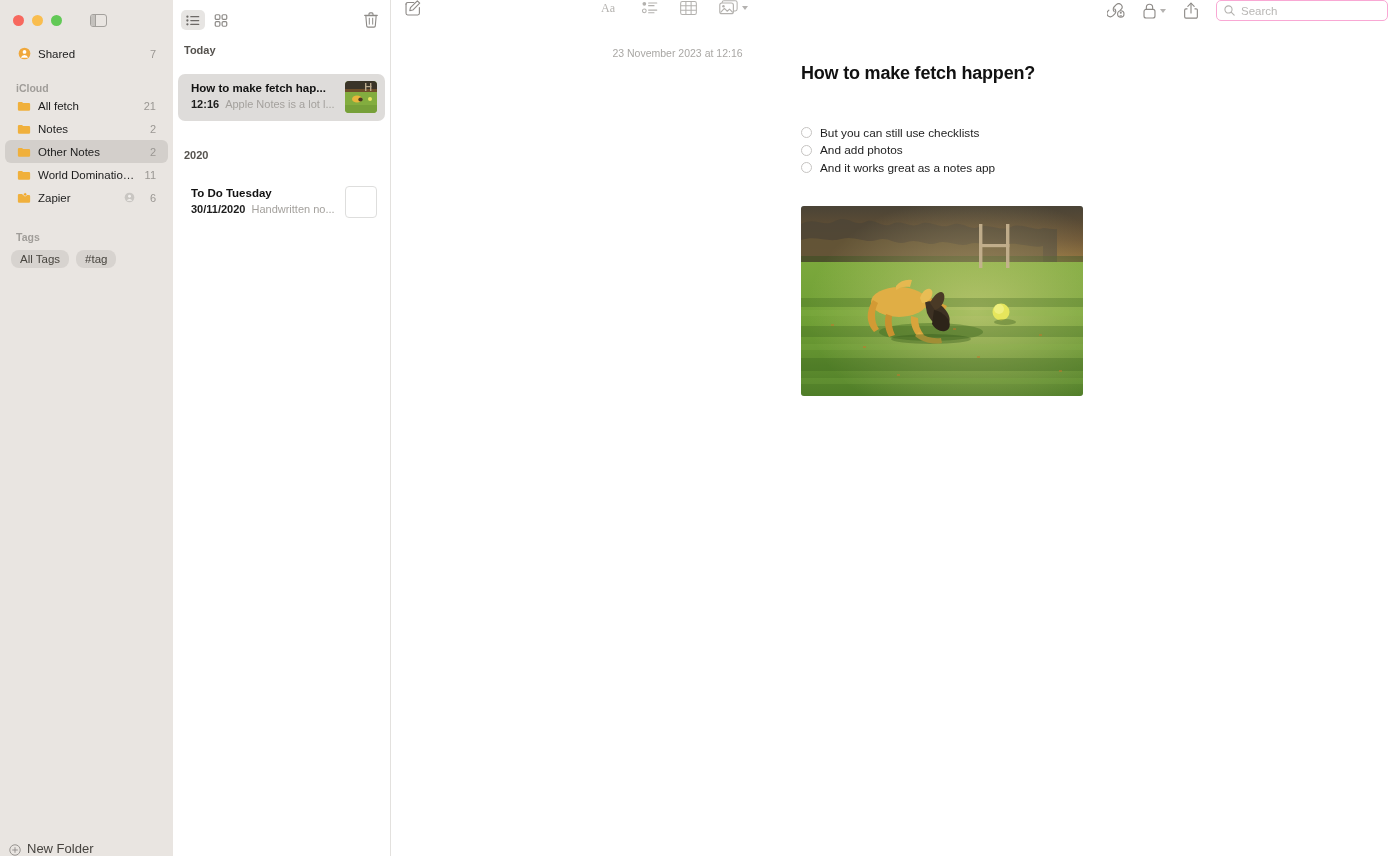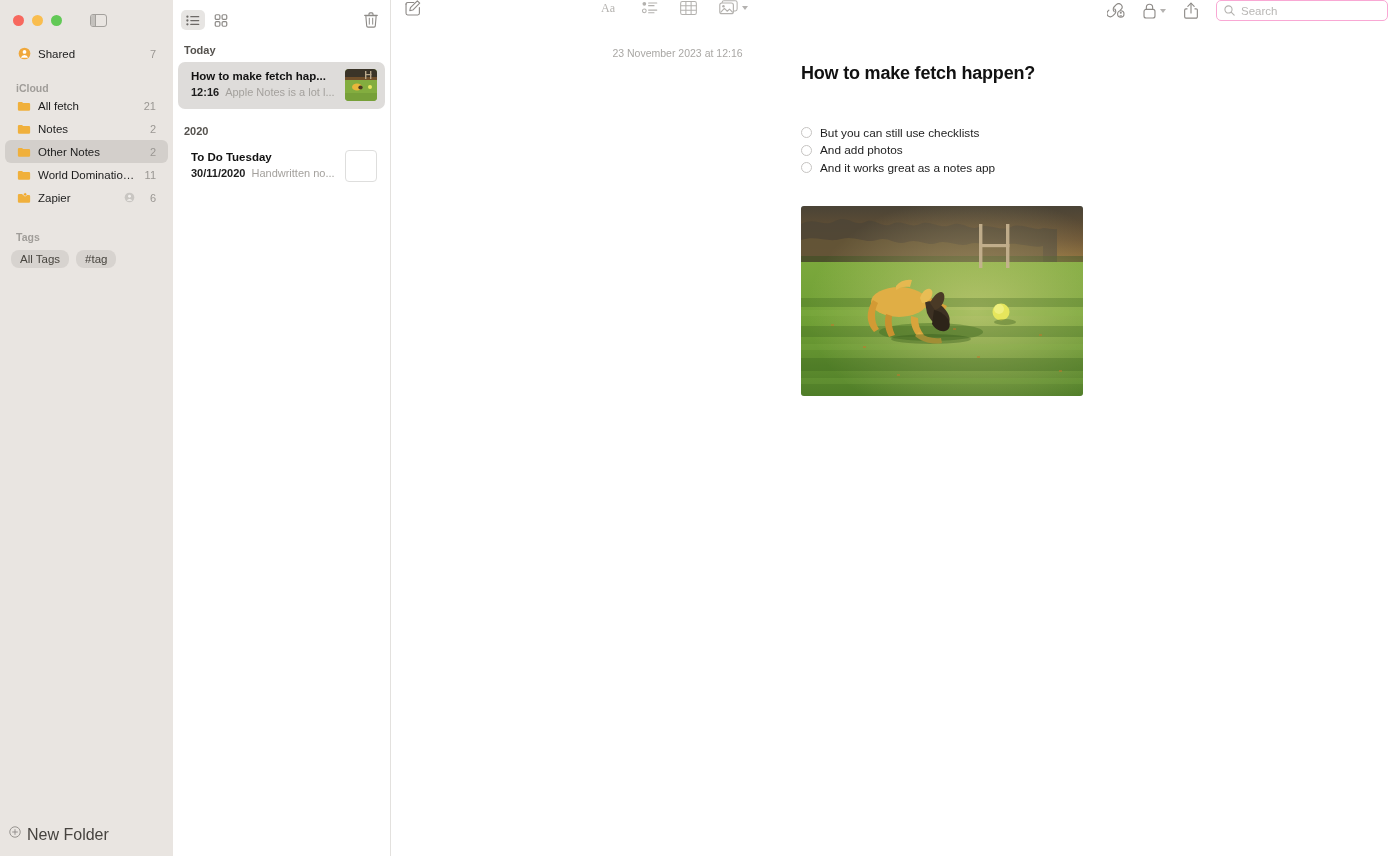--- a/index.html
+++ b/index.html
@@ -52,22 +52,22 @@
   .shared-block { margin-top: 2px; }
   .icloud-block { margin-top: 9px; }
   .tags-block { margin-top: 14px; }
   .tag-chips { display: flex; gap: 7px; padding: 7px 0 0 11px; }
   .chip {
     background: #d7d3cf; color: #48453f; font-size: 11.5px;
     padding: 3px 9px; border-radius: 8px; cursor: default;
   }
   .newfolder {
     position: absolute; bottom: 0; left: 0; width: 173px; height: 30px;
-    display: flex; align-items: flex-start; padding-left: 9px;
-    font-size: 16px; color: #46433f; cursor: default;
+    display: flex; align-items: flex-end; padding-left: 9px;
+    font-size: 13px; color: #46433f; cursor: default;
   }
   .newfolder .plus { margin-right: 6px; display: flex; }
 
   
   .noteslist {
     width: 218px; flex: 0 0 218px; height: 856px; background: #fff;
     border-right: 1px solid #e3e1de; position: relative;
   }
   .nl-toolbar { height: 40px; display: flex; align-items: center; padding: 0 12px 0 8px; }
   .viewtoggle { display: flex; gap: 4px; }
@@ -77,21 +77,21 @@
   }
   .vt-btn.active { background: #e7e5e3; }
   .nl-trash { margin-left: auto; cursor: pointer; display:flex; }
 
   .nl-section {
     font-size: 11px; color: #55524e; font-weight: 700;
     padding: 4px 0 6px 11px;
   }
   .nl-section.spaced { padding-top: 16px; }
   .note-item {
-    margin: 0 5px; border-radius: 7px; padding: 7px 8px 8px 13px;
+    margin: 12px 5px; border-radius: 7px; padding: 7px 8px 8px 13px;
     display: flex; align-items: flex-start; cursor: pointer;
   }
   .note-item.selected { background: #dedcda; }
   .note-txt { flex: 1 1 auto; min-width: 0; }
   .note-title {
     font-size: 11.5px; font-weight: 700; color: #111;
     white-space: nowrap; overflow: hidden; text-overflow: ellipsis;
     line-height: 15px;
   }
   .note-sub { display: flex; gap: 6px; font-size: 11px; line-height: 15px; margin-top: 1px; }

